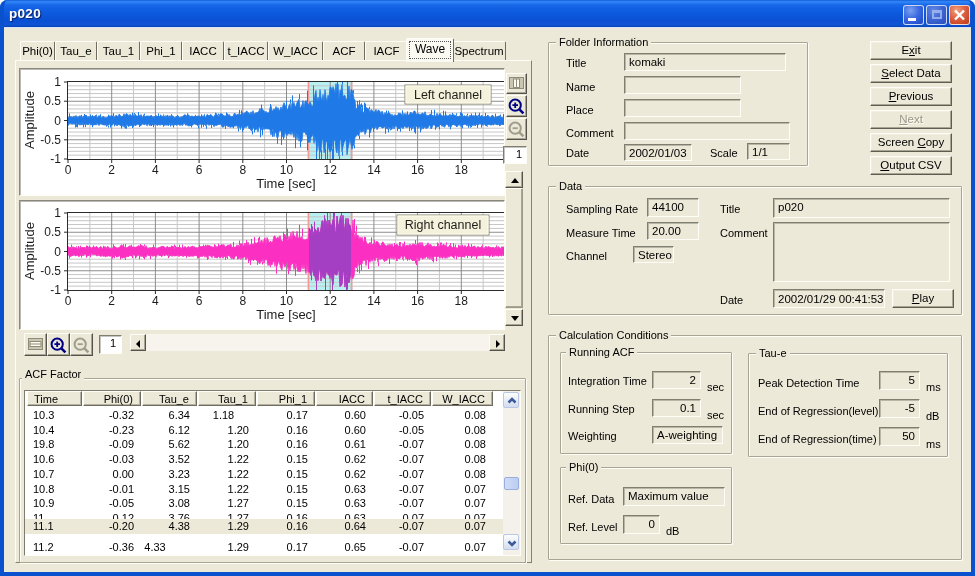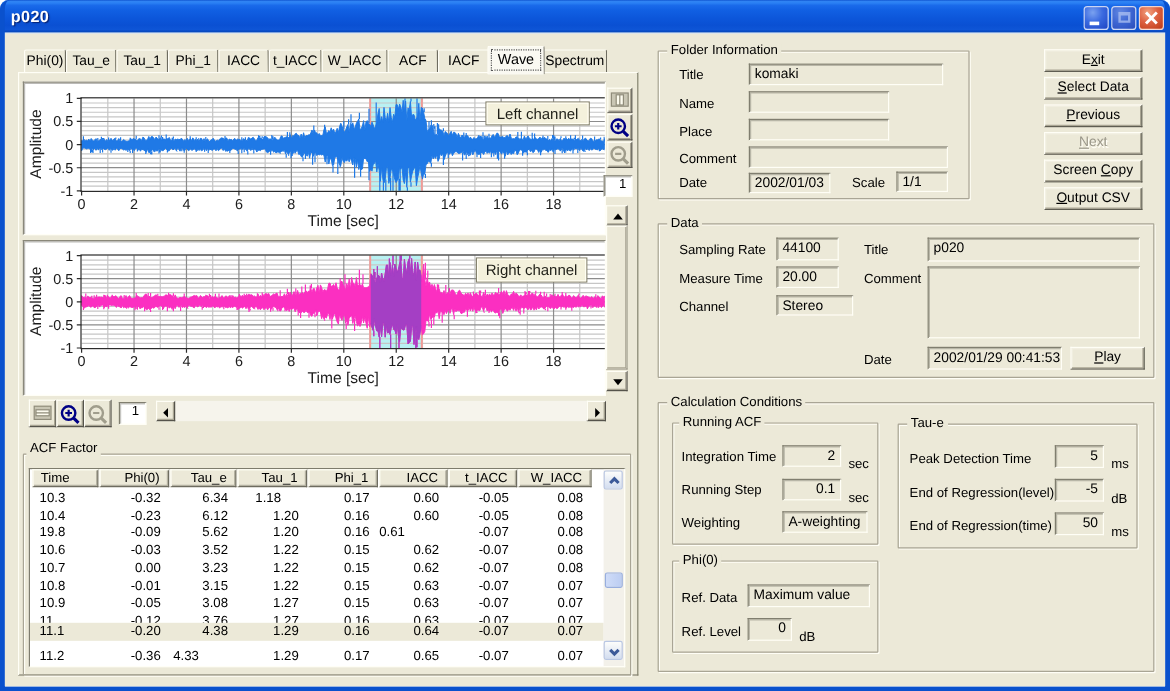--- a/index.html
+++ b/index.html
@@ -226,21 +226,21 @@
       <div class="cell" style="left:291px;width:50px;text-align:right">0.60</div>
       <div class="cell" style="left:349px;width:50px;text-align:right">-0.05</div>
       <div class="cell" style="left:407px;width:54px;text-align:right">0.08</div>
     </div>
     <div class="trow" style="top:46.4px;">
       <div class="cell" style="left:8px;text-align:left">19.8</div>
       <div class="cell" style="left:58px;width:51px;text-align:right">-0.09</div>
       <div class="cell" style="left:117px;width:48px;text-align:right">5.62</div>
       <div class="cell" style="left:173px;width:51px;text-align:right">1.20</div>
       <div class="cell" style="left:232px;width:51px;text-align:right">0.16</div>
-      <div class="cell" style="left:291px;width:50px;text-align:left">0.61</div>
+      <div class="cell" style="left:291px;width:50px;text-align:right">0.61</div>
       <div class="cell" style="left:349px;width:50px;text-align:right">-0.07</div>
       <div class="cell" style="left:407px;width:54px;text-align:right">0.08</div>
     </div>
     <div class="trow" style="top:61.1px;">
       <div class="cell" style="left:8px;text-align:left">10.6</div>
       <div class="cell" style="left:58px;width:51px;text-align:right">-0.03</div>
       <div class="cell" style="left:117px;width:48px;text-align:right">3.52</div>
       <div class="cell" style="left:173px;width:51px;text-align:right">1.22</div>
       <div class="cell" style="left:232px;width:51px;text-align:right">0.15</div>
       <div class="cell" style="left:291px;width:50px;text-align:right">0.62</div>
@@ -336,21 +336,21 @@
 <div class="btn" style="left:870px;top:110px;width:82px;height:19px;line-height:17px;color:#9a9789;text-shadow:1px 1px 0 #fffef6;"><u>N</u>ext</div>
 <div class="btn" style="left:870px;top:133px;width:82px;height:19px;line-height:17px;">Screen <u>C</u>opy</div>
 <div class="btn" style="left:870px;top:156px;width:82px;height:19px;line-height:17px;"><u>O</u>utput CSV</div>
 <div class="gbox" style="left:548px;top:186px;width:414px;height:129px"></div>
 <div class="glabel" style="left:556px;top:180px">Data</div>
 <div class="lbl" style="left:566px;top:203px">Sampling Rate</div>
 <div class="lbl" style="left:566px;top:227px">Measure Time</div>
 <div class="lbl" style="left:566px;top:250px">Channel</div>
 <div class="box" style="left:647px;top:198px;width:52px;height:19px">44100</div>
 <div class="box" style="left:647px;top:222px;width:52px;height:18px">20.00</div>
-<div class="box" style="left:647px;top:246px;width:64px;height:17px">Stereo</div>
+<div class="box" style="left:633px;top:246px;width:41px;height:17px">Stereo</div>
 <div class="lbl" style="left:720px;top:203px">Title</div>
 <div class="lbl" style="left:720px;top:227px">Comment</div>
 <div class="lbl" style="left:720px;top:294px">Date</div>
 <div class="box" style="left:773px;top:198px;width:177px;height:20px">p020</div>
 <div class="box" style="left:773px;top:222px;width:177px;height:60px"></div>
 <div class="box" style="left:773px;top:289px;width:112px;height:19px;padding-top:3px">2002/01/29 00:41:53</div>
 <div class="btn" style="left:892px;top:289px;width:62px;height:19px;line-height:17px"><u>P</u>lay</div>
 <div class="gbox" style="left:548px;top:335px;width:414px;height:225px"></div>
 <div class="glabel" style="left:556px;top:329px">Calculation Conditions</div>
 <div class="gbox" style="left:560px;top:352px;width:172px;height:102px"></div>

